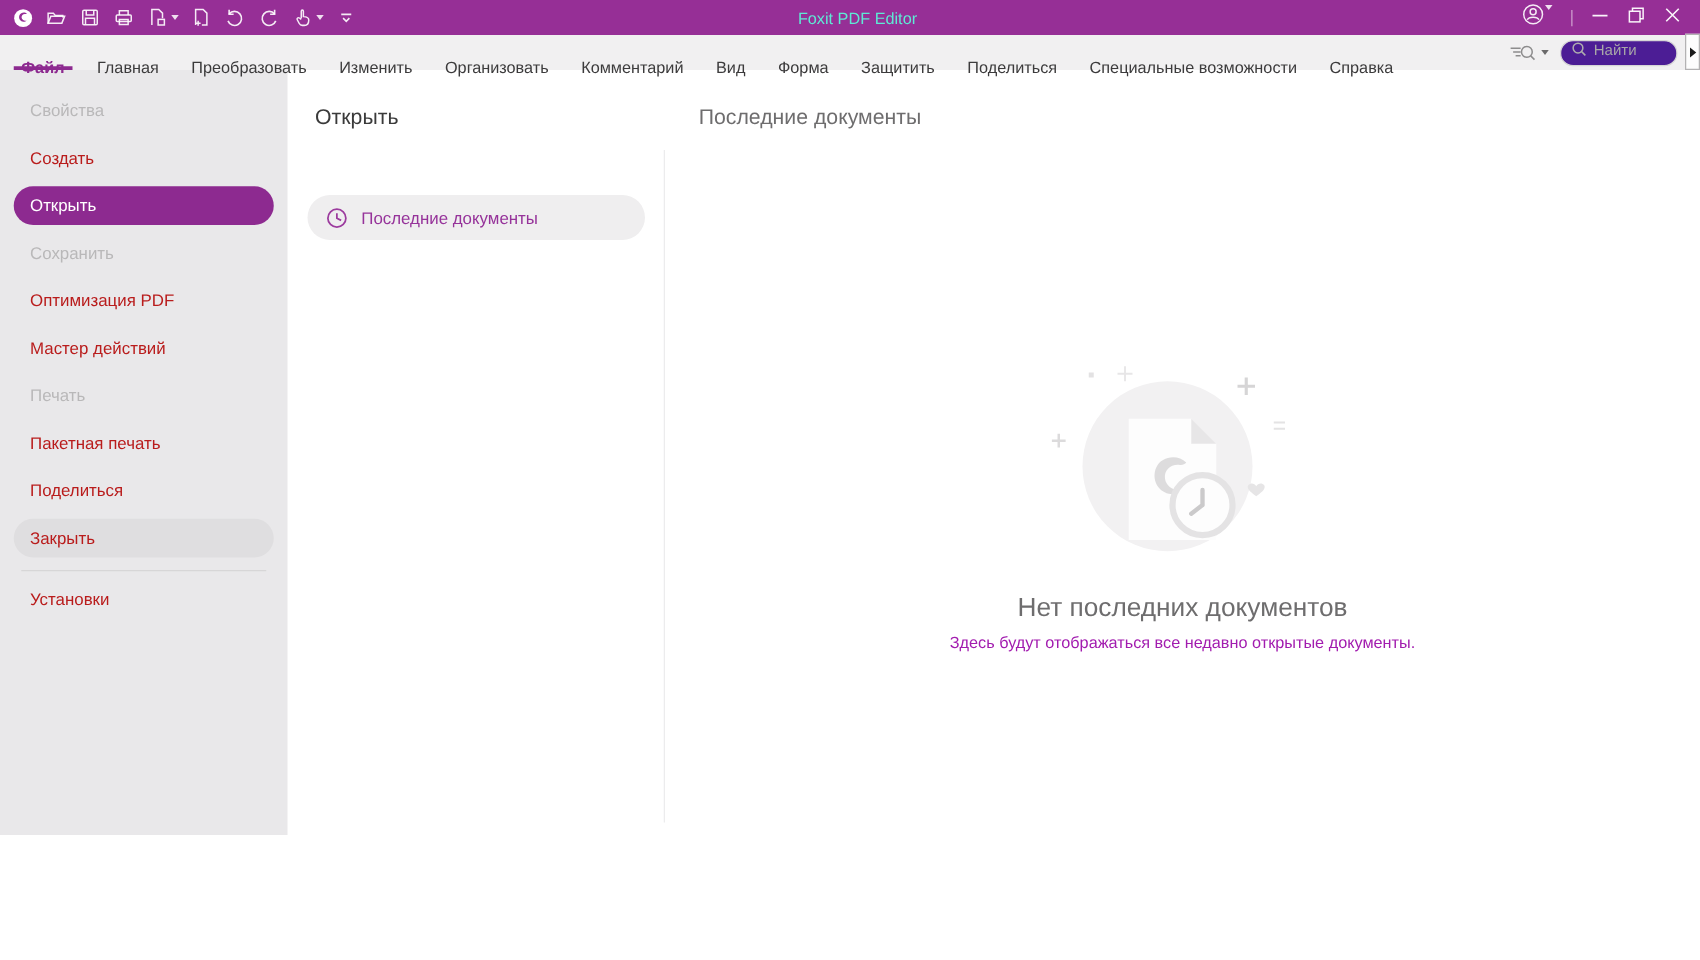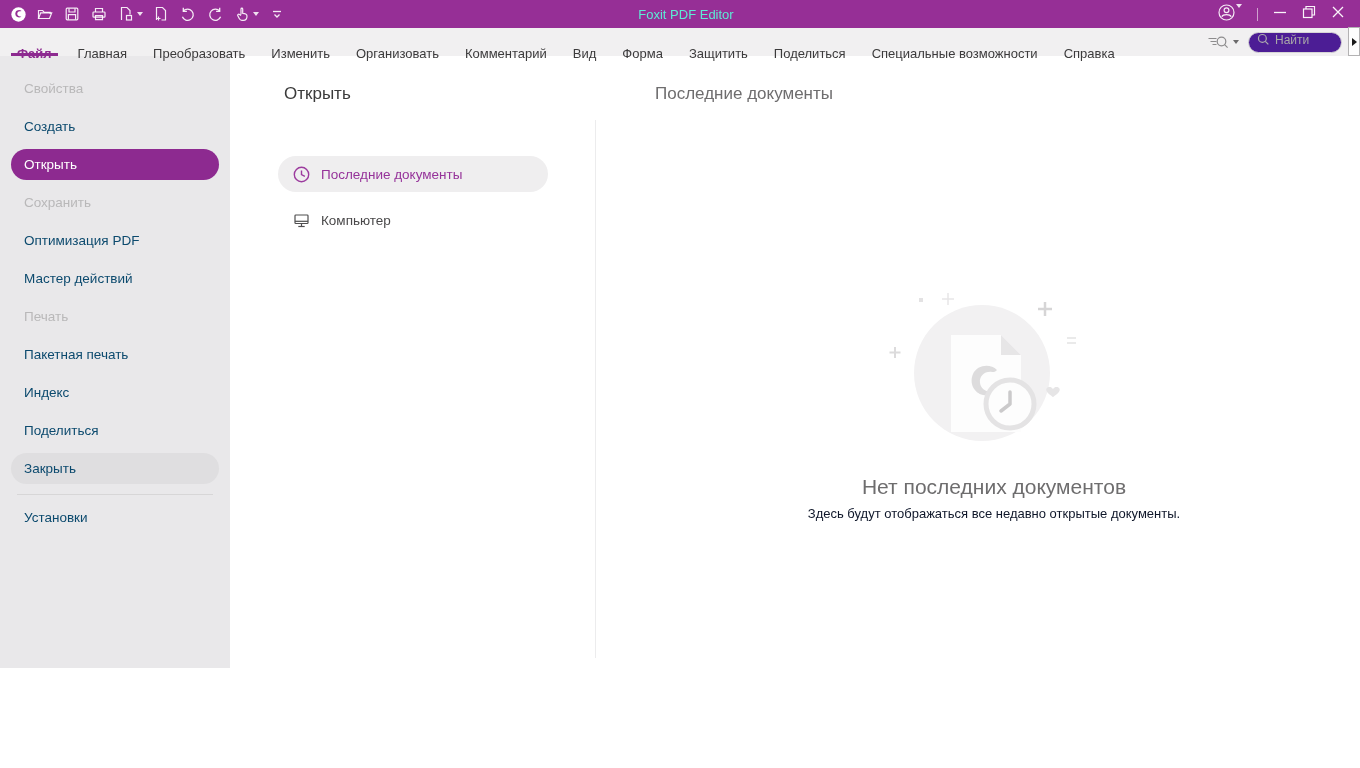--- a/index.html
+++ b/index.html
@@ -25,46 +25,46 @@
   .find-tool { display:flex; align-items:center; gap:3px; }
   .caret-g { width:0; height:0; border-left:3.5px solid transparent; border-right:3.5px solid transparent; border-top:4px solid #6b6a6b; }
   .search-box { width:94px; height:21px; border:1px solid #d6d5d6; border-radius:11px; background:#4c1d95;
     display:flex; gap:5px; padding:0 8px; }
   .search-box span { font-size:12px; color:#a8a7a8; }
   .overflow-strip { position:absolute; right:0; top:-1px; width:12px; height:29px; background:#fdfdfd;
     border:1px solid #b3b2b3; display:flex; align-items:center; justify-content:center; }
   .tri-right { width:0; height:0; border-top:4px solid transparent; border-bottom:4px solid transparent; border-left:5px solid #1a1a1a; }
 
   
-  .backstage { display:flex; height:612px; background:#fff;gap:32px; }
+  .backstage { display:flex; height:612px; background:#fff; }
 
   .sidebar { width:230px; background:#e9e8ea; padding-top:10px; flex:none; }
   .side-item { height:31px; margin:7px 11px 0; border-radius:16px; display:flex; align-items:center;
-    padding-left:13px; font-size:13.5px; color:#0c4a6e; white-space:nowrap; }
+    padding-left:13px; font-size:13.5px; color:#b91c1c; white-space:nowrap; }
   .side-item--disabled { color:#b9b8b9; }
   .side-item--selected { background:#8d2a90; color:#fff; }
   .side-item--hover { background:#dfdee0; }
   .side-divider { height:1px; background:#d7d6d7; margin:10px 17px 3px; }
 
   .middle { width:301px; flex:none; padding:28px 0 0 22px; }
   .panel-title { font-size:17px; font-weight:400; color:#3a3a3a; }
   .place-list { margin-top:52px; margin-left:-6px; width:270px; display:flex; flex-direction:column; gap:10px; }
   .place { height:36px; border-radius:18px; display:flex; align-items:center; gap:10px; padding-left:14px;
     font-size:13.5px; color:#4a494a; }
   .place--selected { background:#efeeef; color:#96339a; }
   .place--muted { color:#8a898a; }
   .place .p-icon { width:19px; height:19px; flex:none; display:flex; align-items:center; justify-content:center; }
 
   .vdivider { width:1px; background:#ececed; margin-top:64px; margin-bottom:10px; flex:none; }
 
   .content { flex:1; position:relative; padding-top:28px; }
   .content-title { margin-left:27px; font-size:17px; font-weight:400; color:#6e6d6e; }
   .empty { position:absolute; top:229px; left:0; right:0; display:flex; flex-direction:column; align-items:center; }
   .empty-title { margin-top:10px; font-size:21px; color:#6e6d6e; }
-  .empty-sub { margin-top:7px; font-size:13px; color:#0f172a; }
+  .empty-sub { margin-top:7px; font-size:13px; color:#a21caf; }
 </style>
 </head>
 <body>
 
 <div class="titlebar">
   <div class="qat">
     <span class="icon">
       <svg width="17" height="17" viewBox="0 0 18 18">
           <circle cx="9" cy="9" r="7.6" fill="#ffffff"></circle>
         <path d="M12.3,5.3 C10.4,3.5 7.1,4.1 6,6.3 C4.9,8.5 6,11.2 8.4,11.9 C9.7,12.3 11.2,11.9 12.1,11 C10.1,11.7 7.9,10.5 7.7,8.5 C7.5,6.6 9.2,5.1 11.1,5.5 Z" fill="#962f96"></path>
@@ -204,50 +204,38 @@
 
   <div class="sidebar">
     <div class="side-item side-item--disabled">Свойства</div>
     <div class="side-item">Создать</div>
     <div class="side-item side-item--selected">Открыть</div>
     <div class="side-item side-item--disabled">Сохранить</div>
     <div class="side-item">Оптимизация PDF</div>
     <div class="side-item">Мастер действий</div>
     <div class="side-item side-item--disabled">Печать</div>
     <div class="side-item">Пакетная печать</div>
-    <div class="side-item">Индекс</div>
     <div class="side-item">Поделиться</div>
     <div class="side-item side-item--hover">Закрыть</div>
     <div class="side-divider"></div>
     <div class="side-item">Установки</div>
   </div>
 
   <div class="middle">
     <div class="panel-title">Открыть</div>
     <div class="place-list">
       <div class="place place--selected">
         <span class="p-icon">
           <svg width="19" height="19" viewBox="0 0 19 19" fill="none" stroke="#9c3b9e" stroke-width="1.4">
             <circle cx="9.5" cy="9.5" r="7.2"></circle>
               <path d="M9.5,5.6 v4 l3.4,1.7"></path>
             </svg>
         </span>
         <span>Последние документы</span>
       </div>
-      <div class="place">
-        <span class="p-icon">
-          <svg width="19" height="19" viewBox="0 0 19 19" fill="none" stroke="#4f4e4f" stroke-width="1.2">
-            <rect x="3" y="4" width="13" height="8.5" rx="0.8"></rect>
-              <path d="M3,10.3 h13"></path>
-              <path d="M9.5,12.5 v3"></path>
-              <path d="M6.3,15.5 h6.4"></path>
-            </svg>
-        </span>
-        <span>Компьютер</span>
-      </div>
     </div>
   </div>
 
   <div class="vdivider"></div>
 
   <div class="content">
     <div class="content-title">Последние документы</div>
 
     <div class="empty">
       <svg width="260" height="180" viewBox="0 0 260 180">

